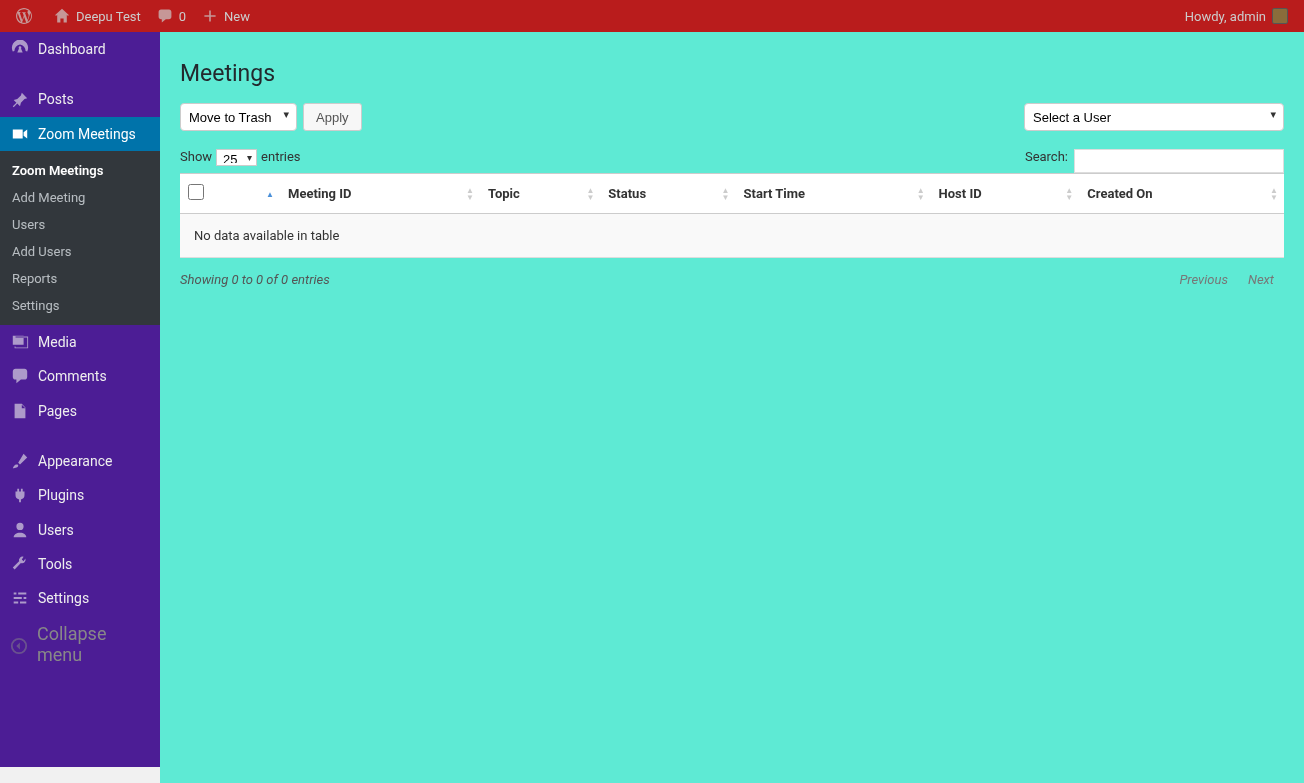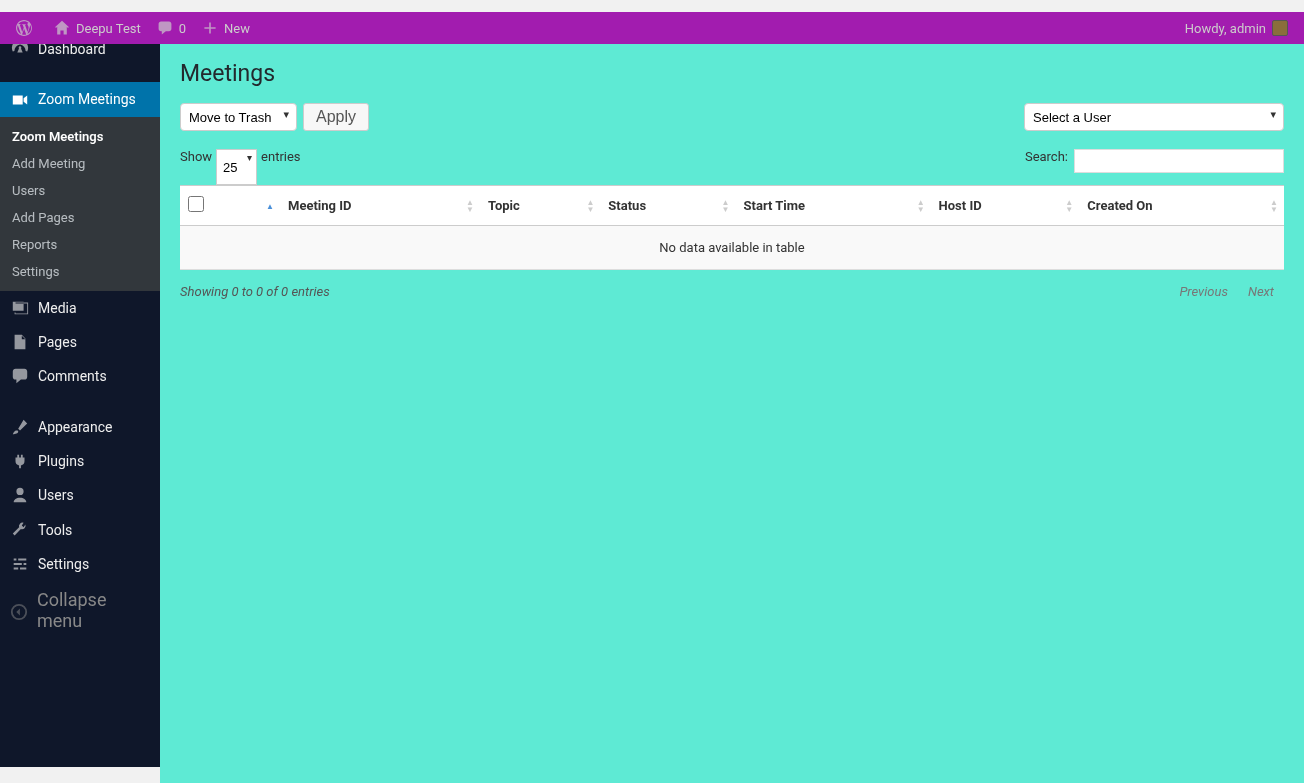--- a/index.html
+++ b/index.html
@@ -10,23 +10,23 @@
     background: #f1f1f1;
     width: 1304px;
     height: 783px;
     overflow: hidden;
     position: relative;
   }
 
   
   .adminbar {
     position: absolute;
-    top: 12px; left: 0; right: 0;
+    top: 0; left: 0; right: 0;
     height: 32px;
-    background: #a21caf;
+    background: #b91c1c;
     color: #eee;
     display: flex;
     align-items: center;
     padding: 0 8px;
     z-index: 100;
   }
   .adminbar-left, .adminbar-right { display: flex; align-items: center; }
   .adminbar-right { margin-left: auto; }
   .adminbar-item {
     display: flex; align-items: center;
@@ -45,21 +45,21 @@
     border-radius: 2px;
   }
 
   
   .sidebar {
     position: absolute;
     top: 32px;
     left: 0;
     width: 160px;
     bottom: 16px;
-    background: #0f172a;
+    background: #4c1d95;
     color: #eee;
     font-size: 14px;
   }
   .menu-item {
     display: flex;
     align-items: center;
     padding: 8px 10px;
     color: #eee;
     cursor: pointer;
     position: relative;
@@ -156,21 +156,21 @@
     color: #333;
     pointer-events: none;
   }
 
   button.wp-button {
     background: #f7f7f7;
     border: 1px solid #ccc;
     color: #555;
     padding: 0 12px;
     height: 28px;
-    font-size: 16px;
+    font-size: 13px;
     border-radius: 3px;
     cursor: pointer;
     margin-left: 6px;
   }
 
   .user-select {
     min-width: 260px;
   }
 
   .table-controls {
@@ -178,21 +178,21 @@
     align-items: flex-start;
     font-size: 13px;
     color: #333;
   }
   .table-controls .spacer { flex: 1; }
   .length-select {
     border: 1px solid #ccc;
     background: #fff;
     padding: 2px 18px 2px 6px;
     font-size: 13px;
-    height: 36px;
+    height: 17px;
     appearance: none;
   }
   .length-wrap {
     position: relative;
     display: inline-block;
     margin: 0 4px;
   }
   .length-wrap::after {
     content: "▾";
     position: absolute;
@@ -237,21 +237,21 @@
     font-size: 8px;
     line-height: 7px;
     color: #ccc;
   }
   th.sorted-asc .sort-arrows .up { color: #4a90d9; }
   .checkbox-cell { width: 40px; text-align: center; }
   .checkbox-cell input { width: 16px; height: 16px; }
   th.sortnum { width: 60px; }
 
   td.nodata {
-    text-align: center;
+    text-align: left;
     padding: 14px;
     background: #f9f9f9;
     border-bottom: 1px solid #ddd;
     color: #333;
   }
 
   .table-footer {
     display: flex;
     align-items: center;
     font-size: 13px;
@@ -329,51 +329,57 @@
 </div>
 
 <div class="sidebar">
   <div class="menu-item">
     <span class="menu-icon"><svg viewBox="0 0 20 20">
           <path d="M3.8 12.2A7 7 0 0110 5a7 7 0 016.2 7.2l1.8.5a9 9 0 10-16 0zM10 7a1.5 1.5 0 00-1.5 1.5c0 .4.2.8.4 1L7 14h6l-1.9-4.5c.3-.3.4-.6.4-1A1.5 1.5 0 0010 7z"></path>
         </svg></span>
     <span>Dashboard</span>
   </div>
   <div class="menu-top-gap"></div>
+  <div class="menu-item">
+    <span class="menu-icon"><svg viewBox="0 0 20 20">
+          <path d="M12 2l6 6-3 1-4 4-1 4-3-3-4 4-1-1 4-4-3-3 4-1 4-4z"></path>
+        </svg></span>
+    <span>Posts</span>
+  </div>
   <div class="menu-item current">
     <span class="menu-icon"><svg viewBox="0 0 20 20">
           <path d="M2 5h11v10H2zM14 8l4-3v10l-4-3z"></path>
         </svg></span>
     <span>Zoom Meetings</span>
   </div>
   <div class="submenu">
     <div class="submenu-item current">Zoom Meetings</div>
     <div class="submenu-item">Add Meeting</div>
     <div class="submenu-item">Users</div>
-    <div class="submenu-item">Add Pages</div>
+    <div class="submenu-item">Add Users</div>
     <div class="submenu-item">Reports</div>
     <div class="submenu-item">Settings</div>
   </div>
   <div class="menu-item">
     <span class="menu-icon"><svg viewBox="0 0 20 20">
           <path d="M2 3h12v10H2zM5 5h13v11H5v-1H4v2h15V4H5zM6 7a1 1 0 110 2 1 1 0 010-2zm-3 5l3-3 2 2 3-4 2 3v2H3z"></path>
         </svg></span>
     <span>Media</span>
   </div>
   <div class="menu-item">
     <span class="menu-icon"><svg viewBox="0 0 20 20">
+          <path d="M5 2h10c1.7 0 3 1.3 3 3v6c0 1.7-1.3 3-3 3h-4l-5 4v-4H5c-1.7 0-3-1.3-3-3V5c0-1.7 1.3-3 3-3z"></path>
+        </svg></span>
+    <span>Comments</span>
+  </div>
+  <div class="menu-item">
+    <span class="menu-icon"><svg viewBox="0 0 20 20">
           <path d="M4 2h8l4 4v12H4zM12 3v4h4"></path>
         </svg></span>
     <span>Pages</span>
-  </div>
-  <div class="menu-item">
-    <span class="menu-icon"><svg viewBox="0 0 20 20">
-          <path d="M5 2h10c1.7 0 3 1.3 3 3v6c0 1.7-1.3 3-3 3h-4l-5 4v-4H5c-1.7 0-3-1.3-3-3V5c0-1.7 1.3-3 3-3z"></path>
-        </svg></span>
-    <span>Comments</span>
   </div>
   <div class="menu-top-gap"></div>
   <div class="menu-item">
     <span class="menu-icon"><svg viewBox="0 0 20 20">
           <path d="M14 2l4 4-8 8-2-2zM6 14c-2 0-3 2-4 4 3 0 6-1 6-3 0-.7-.3-1-2-1z"></path>
         </svg></span>
     <span>Appearance</span>
   </div>
   <div class="menu-item">
     <span class="menu-icon"><svg viewBox="0 0 20 20">

